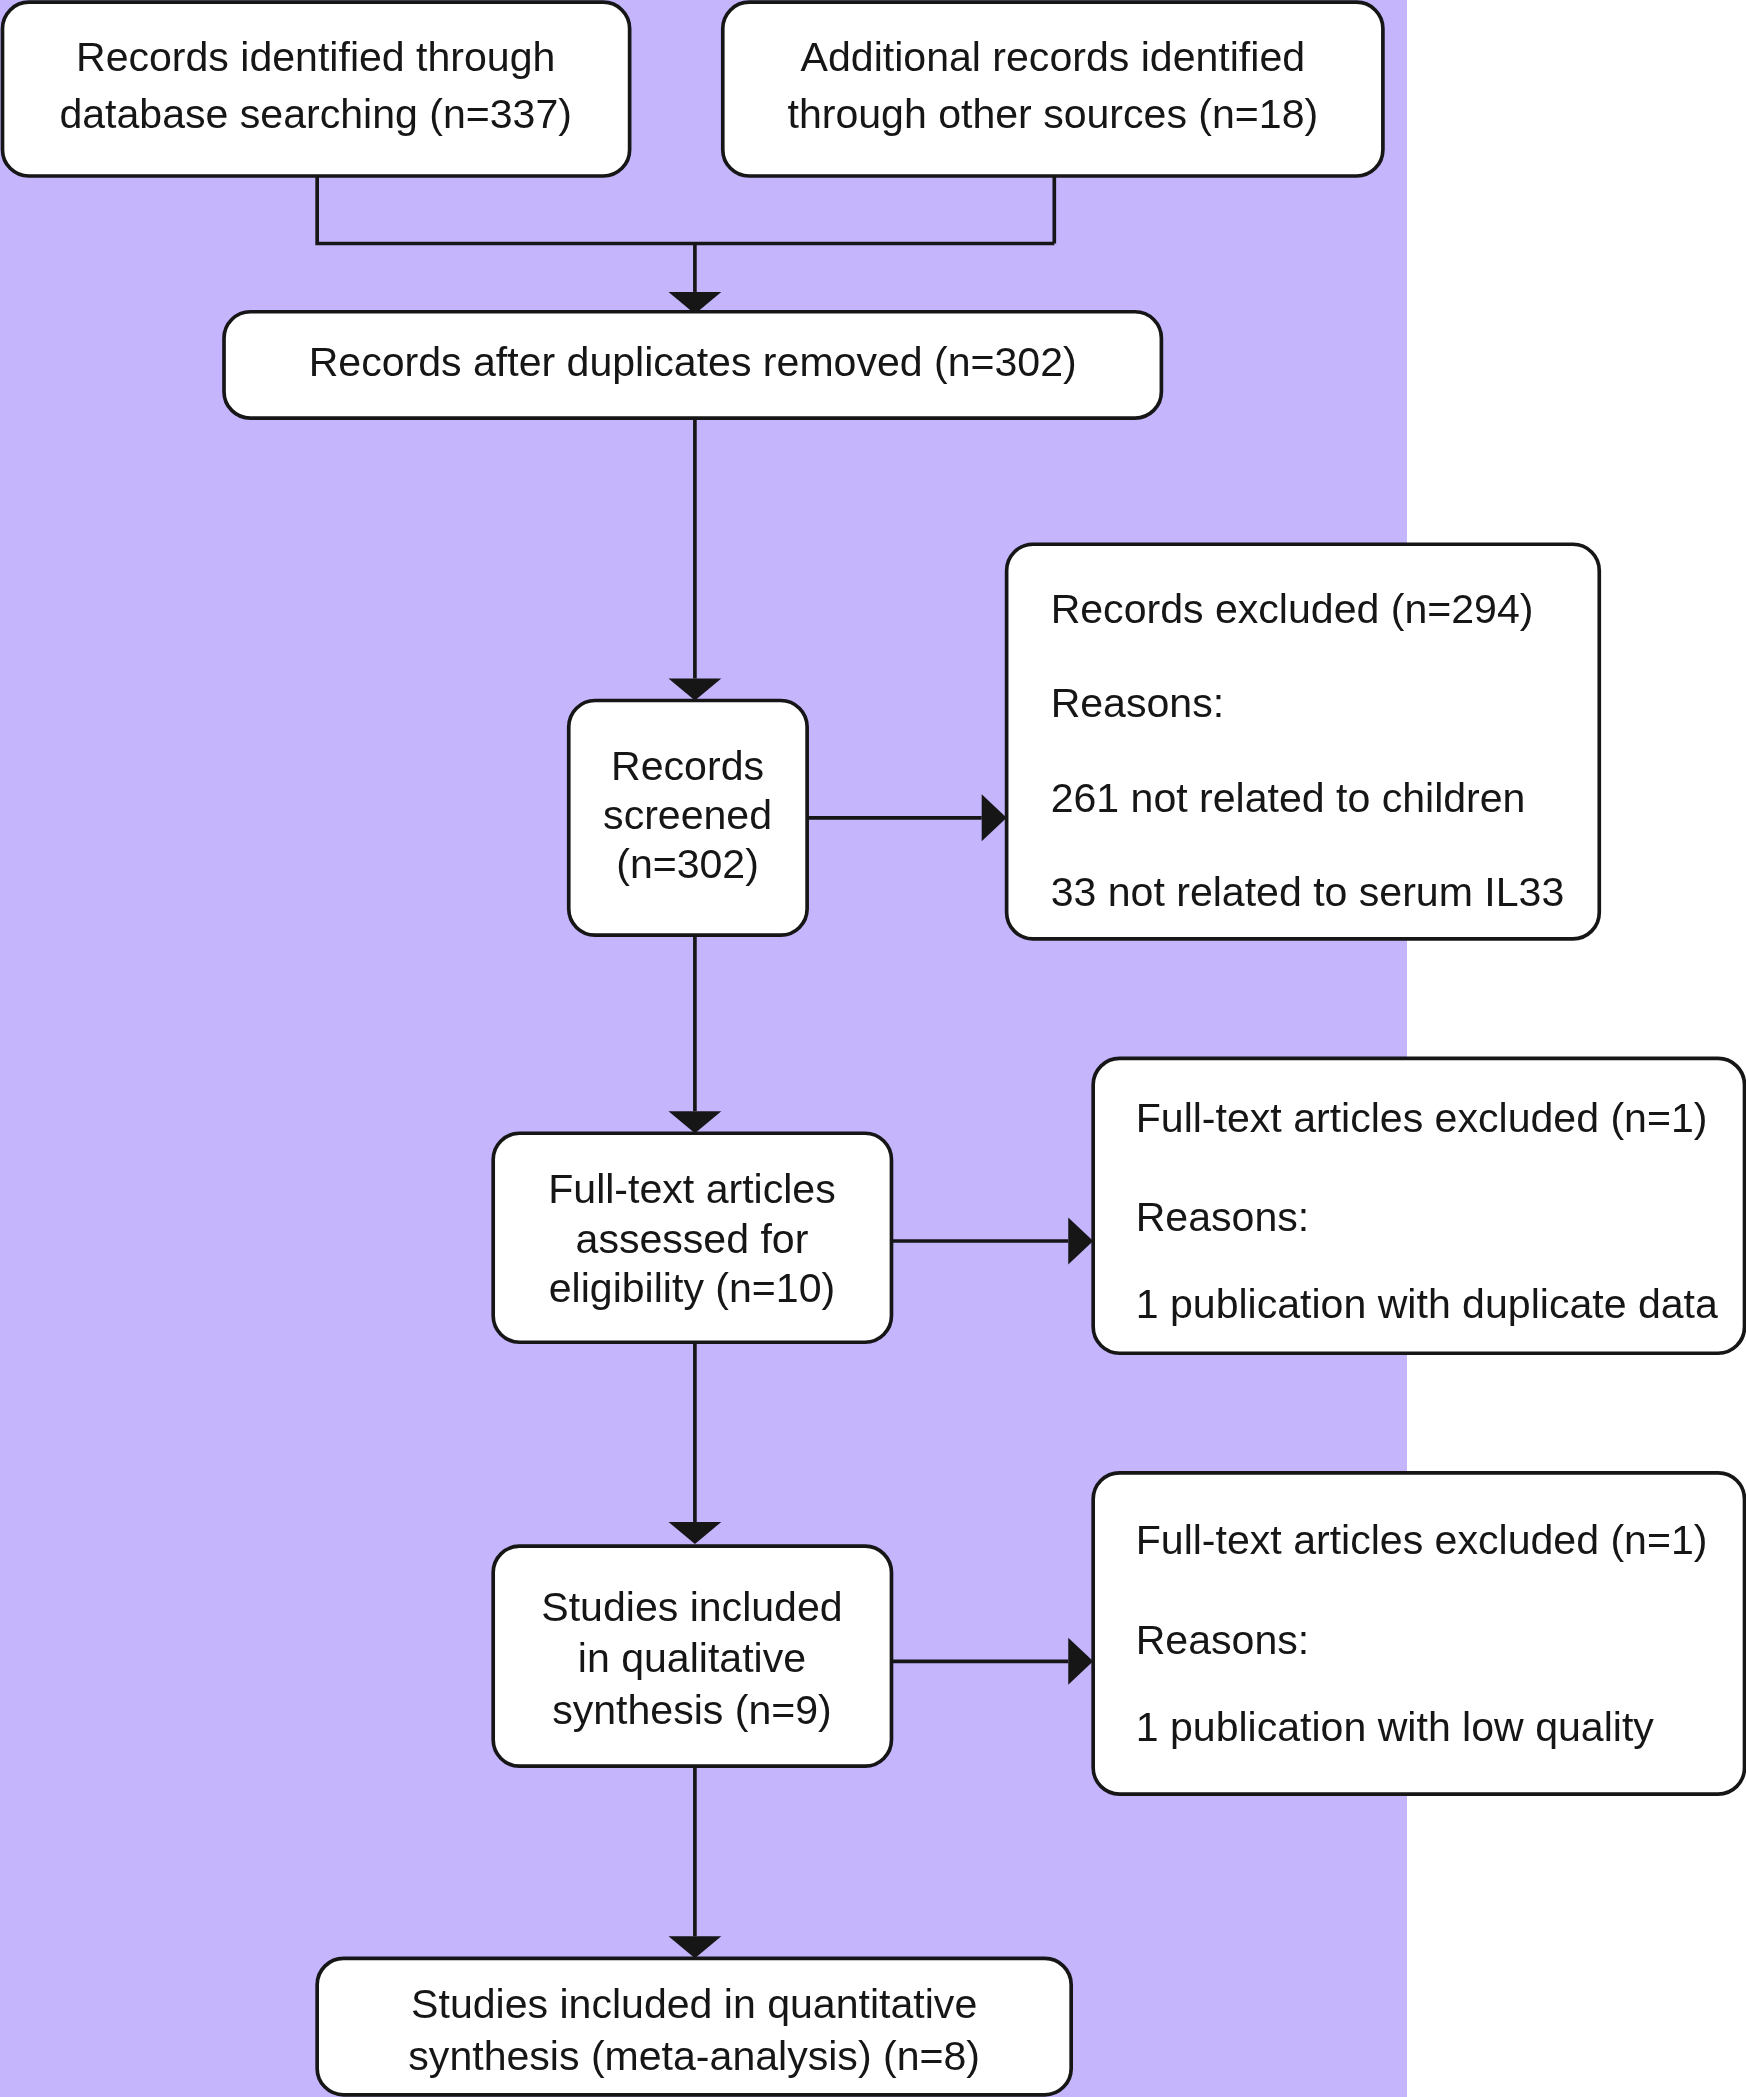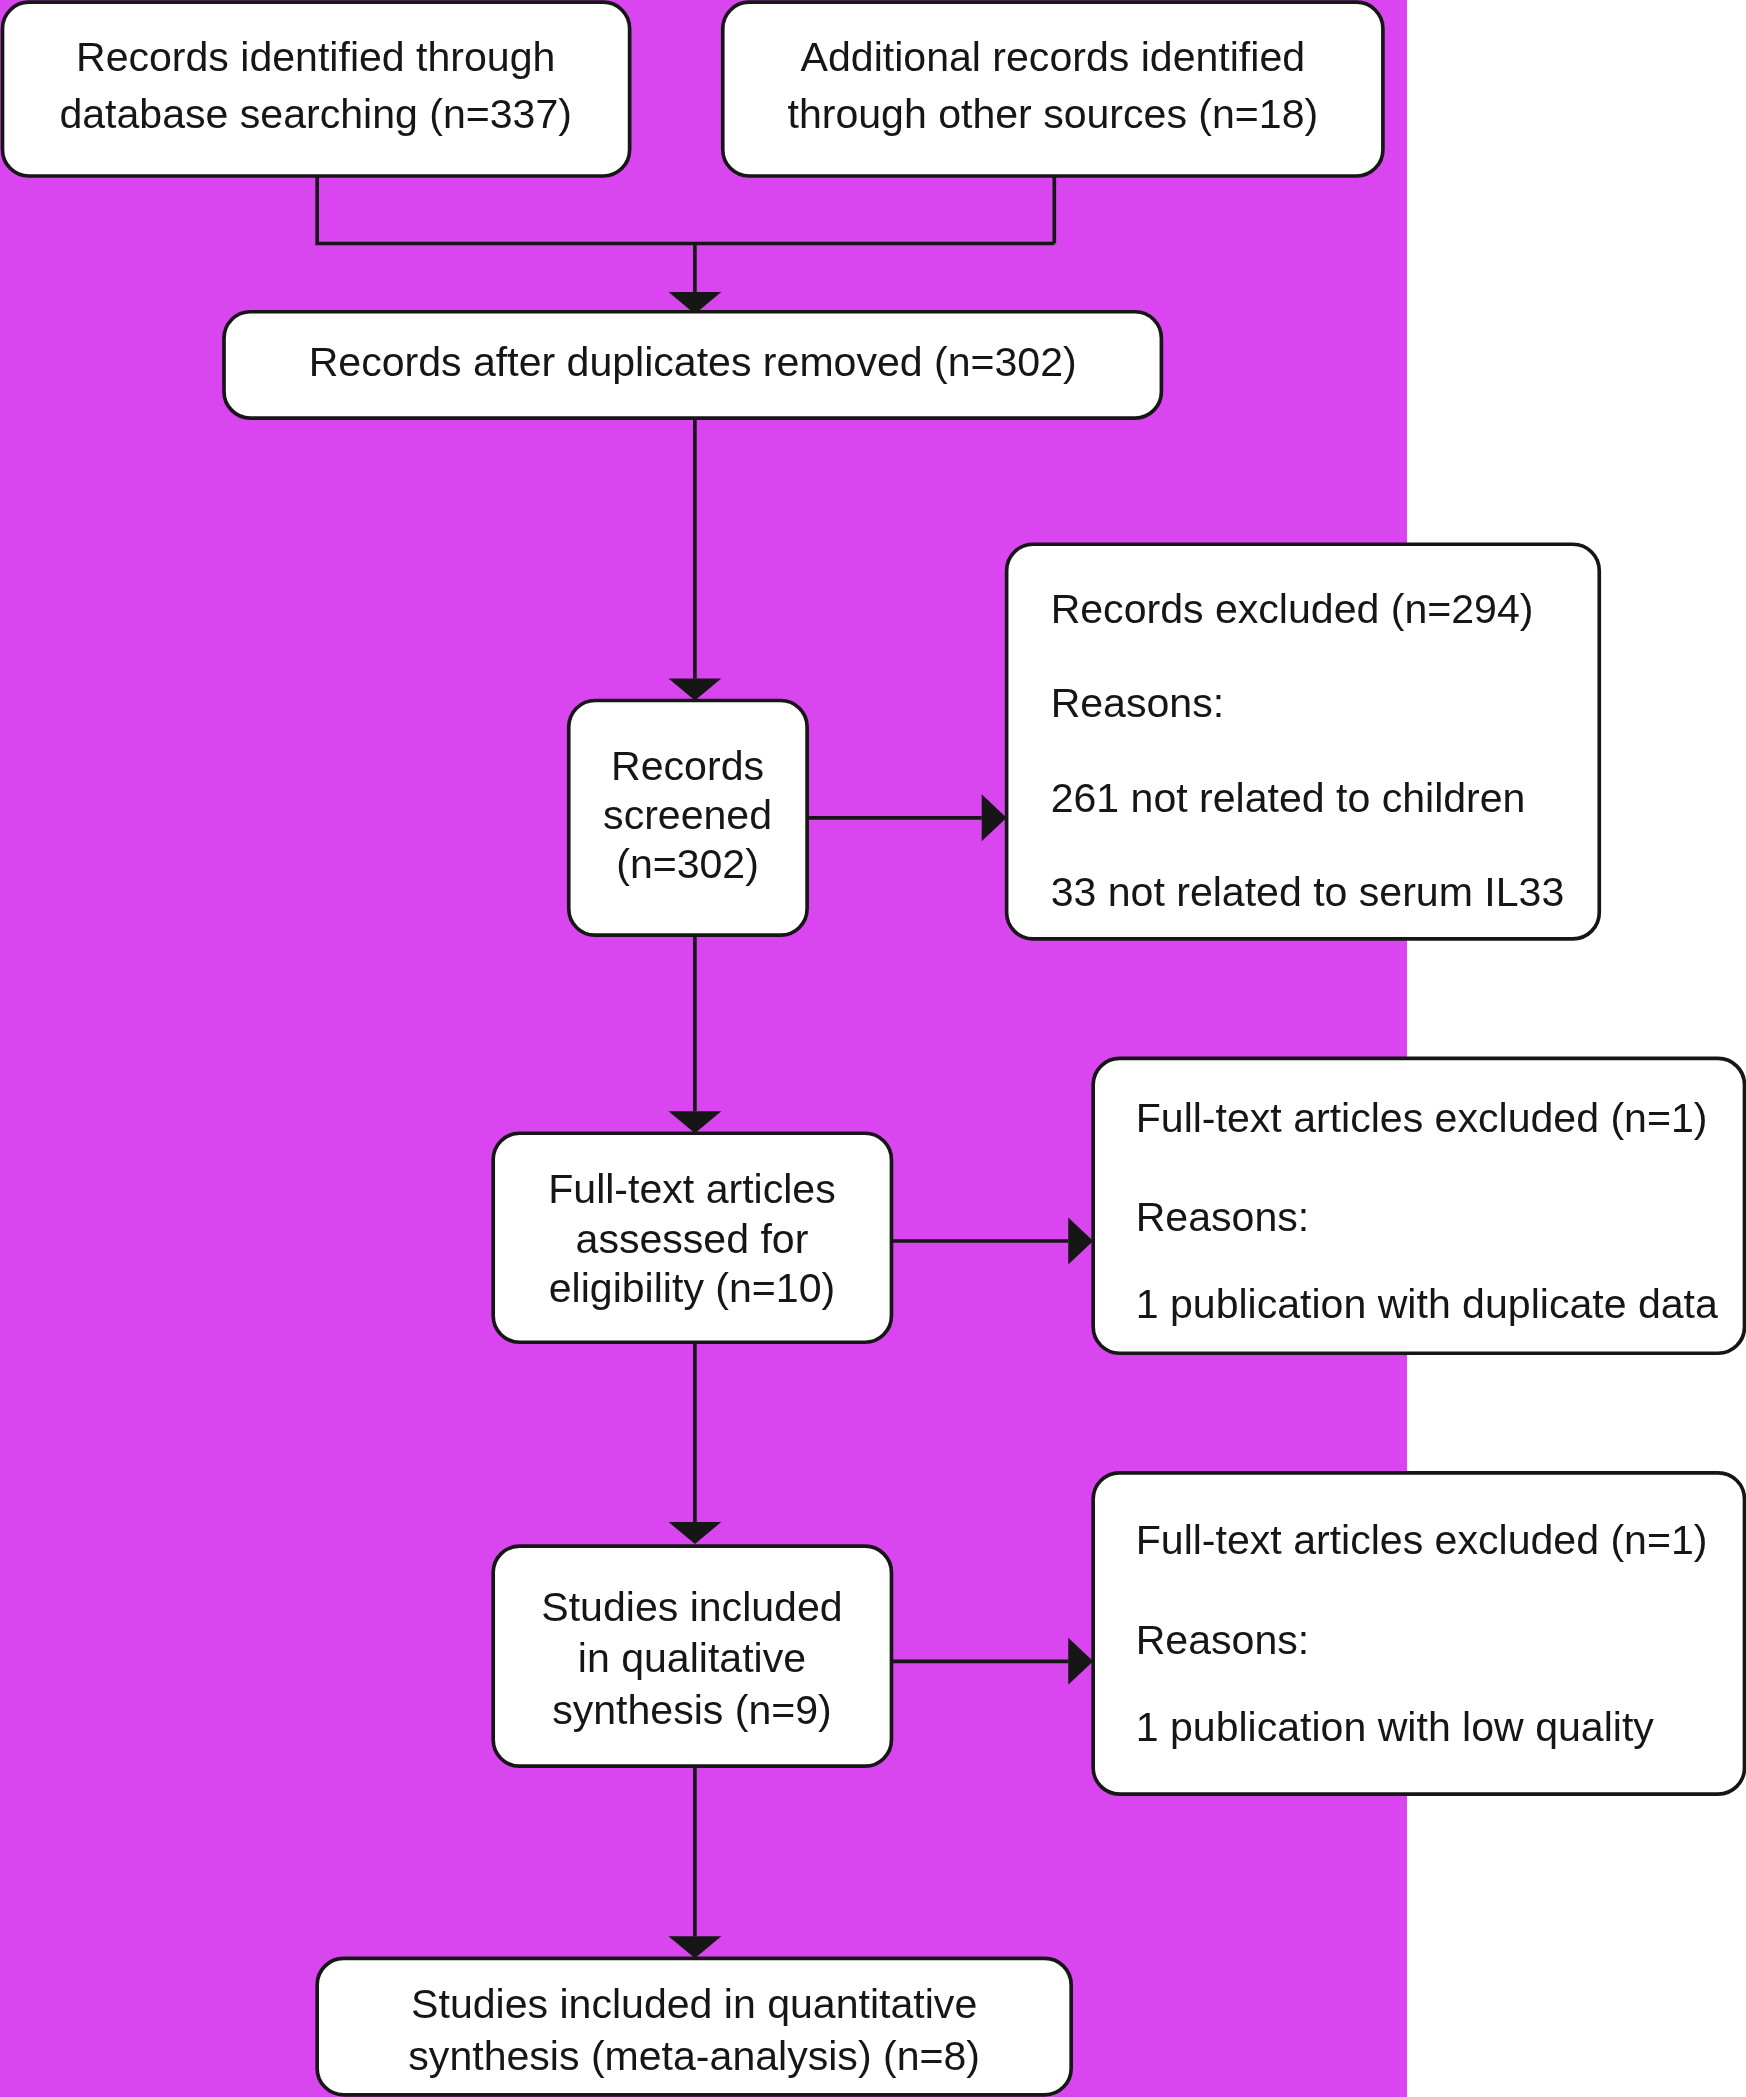--- a/index.html
+++ b/index.html
@@ -4,21 +4,21 @@
 <style>
   html, body {
     margin: 0;
     padding: 0;
     background: #ffffff;
   }
   #diagram-root {
     position: relative;
     width: 1407px;
     height: 2097px;
-    background: #d946ef;
+    background: #c4b5fd;
     font-family: "Liberation Sans", sans-serif;
   }
   svg#flow-svg {
     display: block;
     width: 1747px;
     height: 2097px;
   }
   .node-box {
     fill: #ffffff;
     stroke: #161616;

